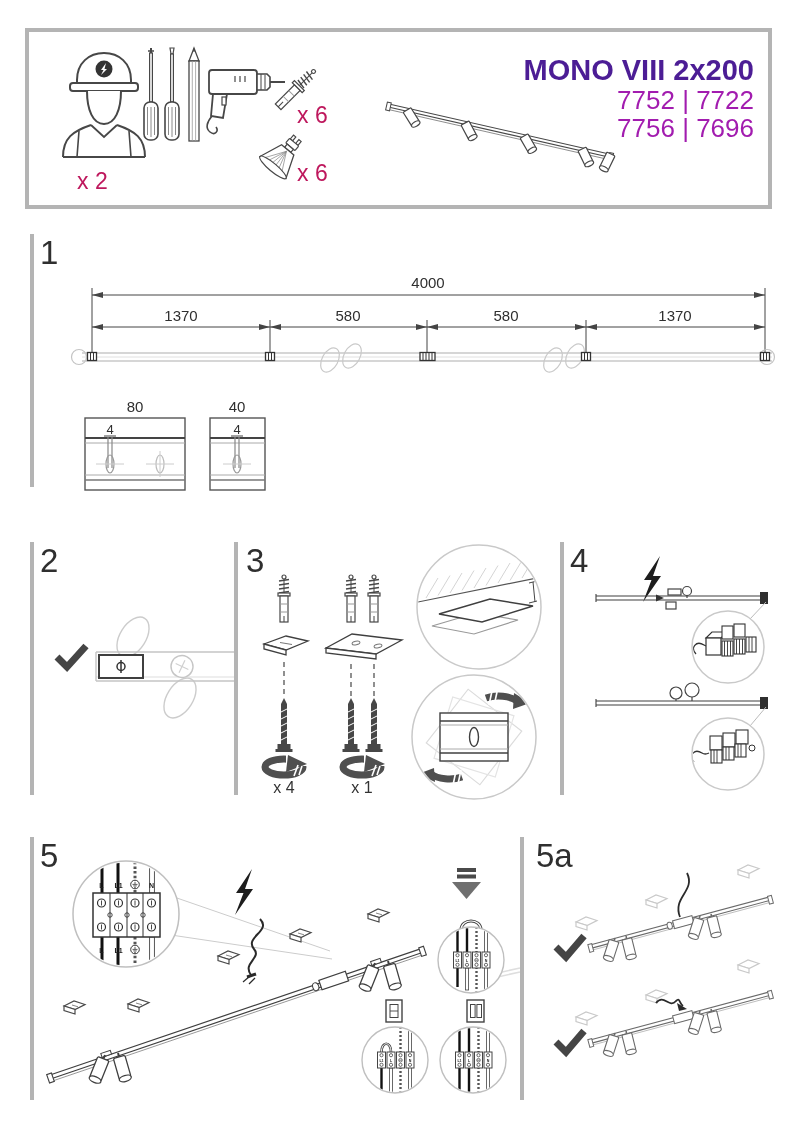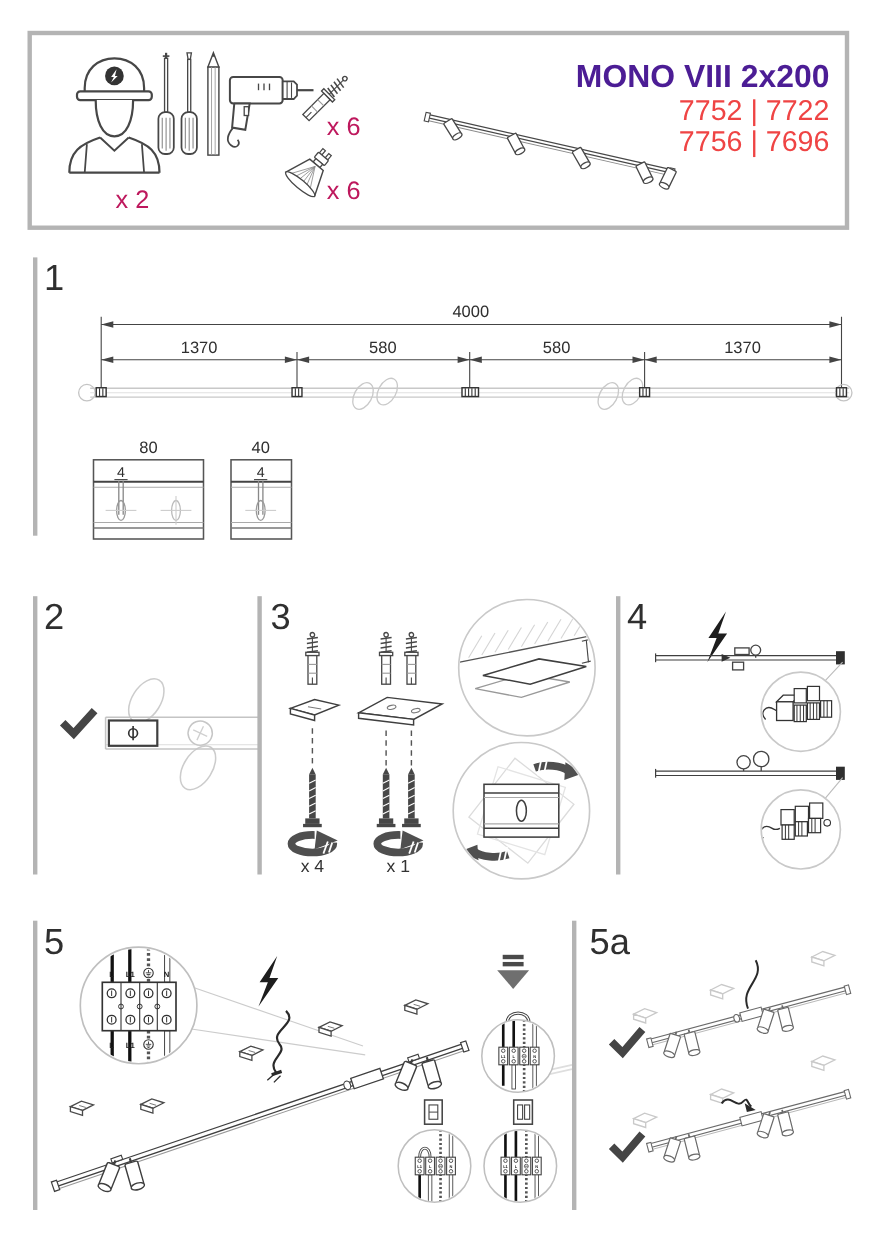--- a/index.html
+++ b/index.html
@@ -6,21 +6,21 @@
   .page{position:relative;width:793px;height:1122px;background:#fff;overflow:hidden;
         font-family:"Liberation Sans",sans-serif;}
   .abs{position:absolute;}
   .header-box{position:absolute;left:25px;top:28px;width:747px;height:181px;
               border:4px solid #b4b4b4;box-sizing:border-box;}
   .bar{position:absolute;width:4px;background:#b4b4b4;}
   .step-num{position:absolute;font-size:33px;font-weight:400;color:#2f2f2f;line-height:1;}
   .count{position:absolute;font-size:23px;color:#be185d;line-height:1;}
   .title-block{position:absolute;right:14px;top:22px;text-align:right;}
   .title{font-size:29px;font-weight:700;color:#4c1d95;letter-spacing:0;line-height:32px;}
-  .code{font-size:26px;font-weight:400;color:#ef4444;line-height:28px;}
+  .code{font-size:26px;font-weight:400;color:#a21caf;line-height:28px;}
   svg{position:absolute;overflow:visible;}
   svg text{font-family:"Liberation Sans",sans-serif;fill:#2f2f2f;}
   .dim{font-size:15px;}
   .dim-s{font-size:13px;}
   .cnt{font-size:16px;fill:#333;}
   .term{font-size:7px;font-weight:bold;fill:#222;}
   .mterm{font-size:3.6px;font-weight:bold;fill:#222;}
 </style>
 </head>
 <body>
@@ -33,21 +33,21 @@
       <path d="M20,36 C20,19 32,9 47,9 C62,9 74,19 74,36 L74,40 L20,40 Z" fill="#fff" stroke="#474747" stroke-width="2"></path>
       <rect x="13" y="39" width="68" height="8" rx="3" fill="#fff" stroke="#474747" stroke-width="2"></rect>
       <circle cx="47" cy="25" r="8.5" fill="#333"></circle>
       <polygon points="49,19 44,26 46.5,26 44,31 50,25 47.5,25" fill="#fff"></polygon>
       <path d="M30,47 C30,66 36,80 47,80 C58,80 64,66 64,47" fill="#fff" stroke="#474747" stroke-width="2"></path>
       <path d="M6,113 C6,94 16,87 34,81 M60,81 C78,87 88,94 88,113" stroke="#474747" stroke-width="2" fill="none"></path>
       <path d="M34,81 L47,93 L60,81" stroke="#474747" stroke-width="1.8" fill="none"></path>
       <path d="M22,87 L20,113 M72,87 L74,113" stroke="#474747" stroke-width="1.6" fill="none"></path>
       <line x1="6" y1="113" x2="88" y2="113" stroke="#474747" stroke-width="2"></line>
     </svg>
-    <div class="count" style="left:76px;top:138px">x 2</div>
+    <div class="count" style="left:48px;top:138px">x 2</div>
 
     <svg style="left:112px;top:14px" width="66" height="110" viewBox="0 0 66 110">
       <line x1="10" y1="2" x2="10" y2="8" stroke="#474747" stroke-width="2"></line>
       <line x1="7" y1="5" x2="13" y2="5" stroke="#474747" stroke-width="1.5"></line>
       <rect x="8.6" y="7" width="2.8" height="49" fill="#fff" stroke="#474747" stroke-width="1.2"></rect>
       <rect x="3" y="56" width="14" height="38" rx="6" fill="#fff" stroke="#474747" stroke-width="1.6"></rect>
       <line x1="6.5" y1="61" x2="6.5" y2="89" stroke="#8a8a8a" stroke-width="1"></line>
       <line x1="10" y1="61" x2="10" y2="91" stroke="#8a8a8a" stroke-width="1"></line>
       <line x1="13.5" y1="61" x2="13.5" y2="89" stroke="#8a8a8a" stroke-width="1"></line>
       <path d="M29,2 L33,2 L32,8 L30,8 Z" fill="#fff" stroke="#474747" stroke-width="1.2"></path>

